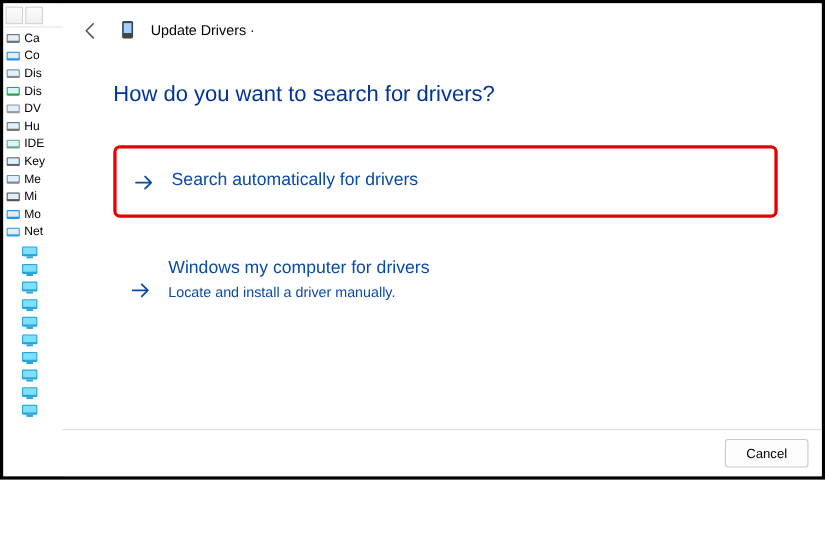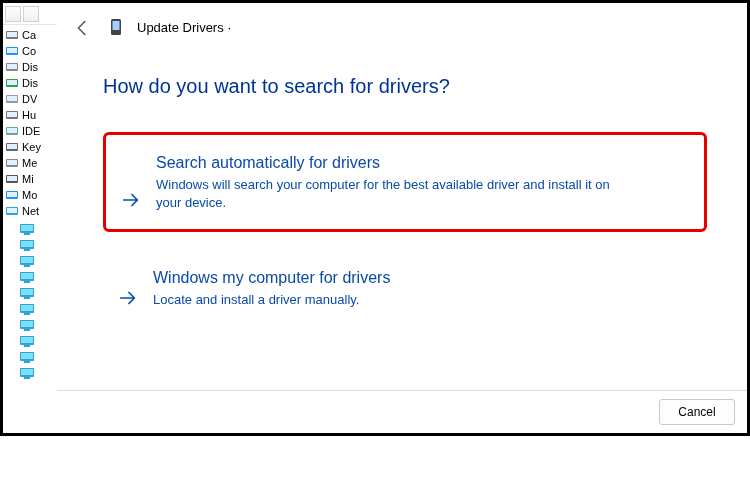--- a/index.html
+++ b/index.html
@@ -224,21 +224,20 @@
 
     <div class="wizard-body">
       <div class="question">How do you want to search for drivers?</div>
       <div id="options-host">
           <div class="option highlight">
             <svg class="opt-arrow" viewBox="0 0 24 24">
               <path d="M4 12h14M13 6l6 6-6 6" stroke="#0a4aa8" stroke-width="1.8" fill="none" stroke-linecap="round" stroke-linejoin="round"></path>
             </svg>
             <div class="opt-text">
               <div class="opt-title">Search automatically for drivers</div>
-              <div class="opt-desc">Windows will search your computer for the best available driver and install it on your device.</div>
             </div>
           </div>
           <div class="option">
             <svg class="opt-arrow" viewBox="0 0 24 24">
               <path d="M4 12h14M13 6l6 6-6 6" stroke="#0a4aa8" stroke-width="1.8" fill="none" stroke-linecap="round" stroke-linejoin="round"></path>
             </svg>
             <div class="opt-text">
               <div class="opt-title">Windows my computer for drivers</div>
               <div class="opt-desc">Locate and install a driver manually.</div>
             </div>

